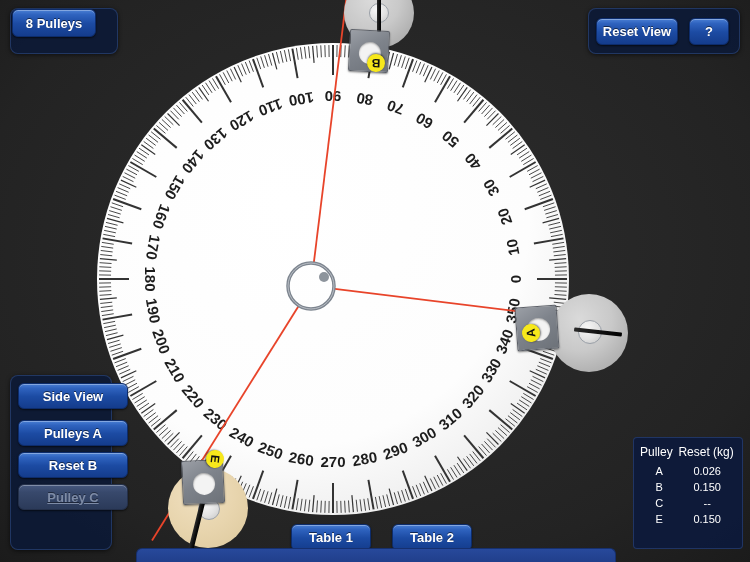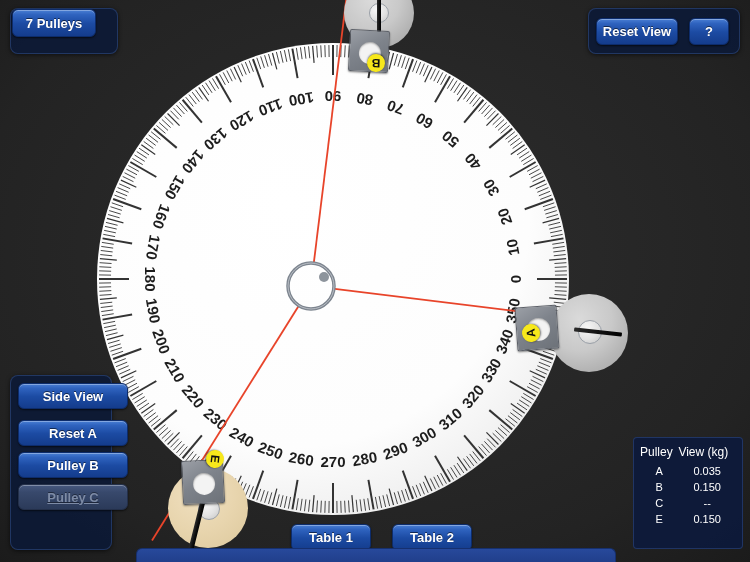--- a/index.html
+++ b/index.html
@@ -621,49 +621,49 @@
     <div class="pulley-tag tag-rot-e" style="left:46px; top:6px;">E</div>
   </div>
 
   <svg style="position:absolute; left:282px; top:257px; width:58px; height:58px;" viewBox="0 0 58 58">
     <circle cx="29" cy="29" r="23" fill="none" stroke="#7d858f" stroke-width="3.5"></circle>
     <circle cx="29" cy="29" r="23" fill="none" stroke="#c8ccd2" stroke-width="1" opacity=".8"></circle>
     <circle cx="42" cy="20" r="5" fill="#8d949c"></circle>
   </svg>
 
   <div class="panel" id="btn-pulleys-panel"></div>
-  <div class="btn" id="btn-pulleys">7 Pulleys</div>
+  <div class="btn" id="btn-pulleys">8 Pulleys</div>
 
   <div class="panel" id="topright-panel"></div>
   <div class="btn" id="btn-reset">Reset View</div>
   <div class="btn" id="btn-help">?</div>
 
   <div class="panel" id="side-panel"></div>
   <div class="btn side-btn" style="top:383px;">Side View</div>
-  <div class="btn side-btn" style="top:420px;">Reset A</div>
-  <div class="btn side-btn" style="top:452px;">Pulley B</div>
+  <div class="btn side-btn" style="top:420px;">Pulleys A</div>
+  <div class="btn side-btn" style="top:452px;">Reset B</div>
   <div class="btn side-btn disabled" style="top:484px;">Pulley C</div>
 
   <div class="btn table-btn" id="btn-table1">Table 1</div>
   <div class="btn table-btn" id="btn-table2">Table 2</div>
 
   <div id="bottom-bar"></div>
 
   <div id="mass-table">
     <table>
       <thead>
         <tr>
           <th>Pulley</th>
-          <th>View (kg)</th>
+          <th>Reset (kg)</th>
         </tr>
       </thead>
       <tbody id="mass-body">
           <tr>
             <td class="lbl">A</td>
-            <td>0.035</td>
+            <td>0.026</td>
           </tr>
           <tr>
             <td class="lbl">B</td>
             <td>0.150</td>
           </tr>
           <tr>
             <td class="lbl">C</td>
             <td>--</td>
           </tr>
           <tr>

